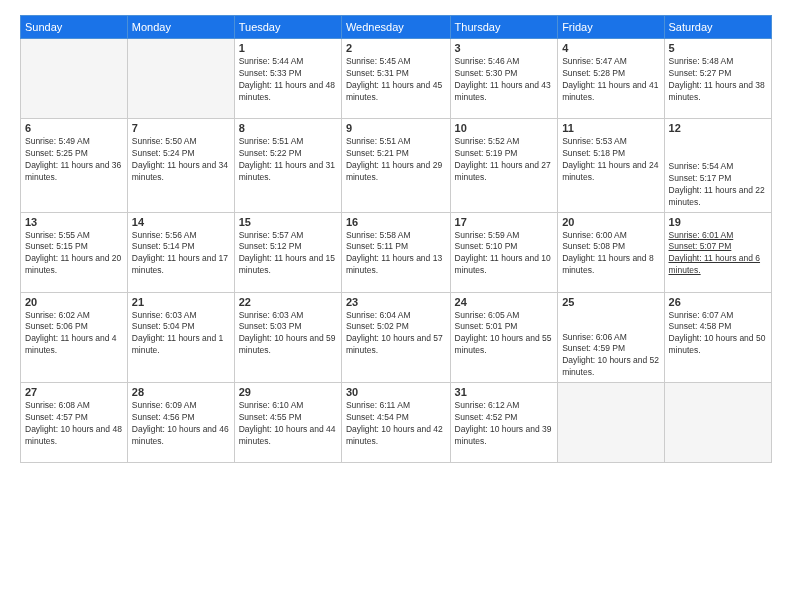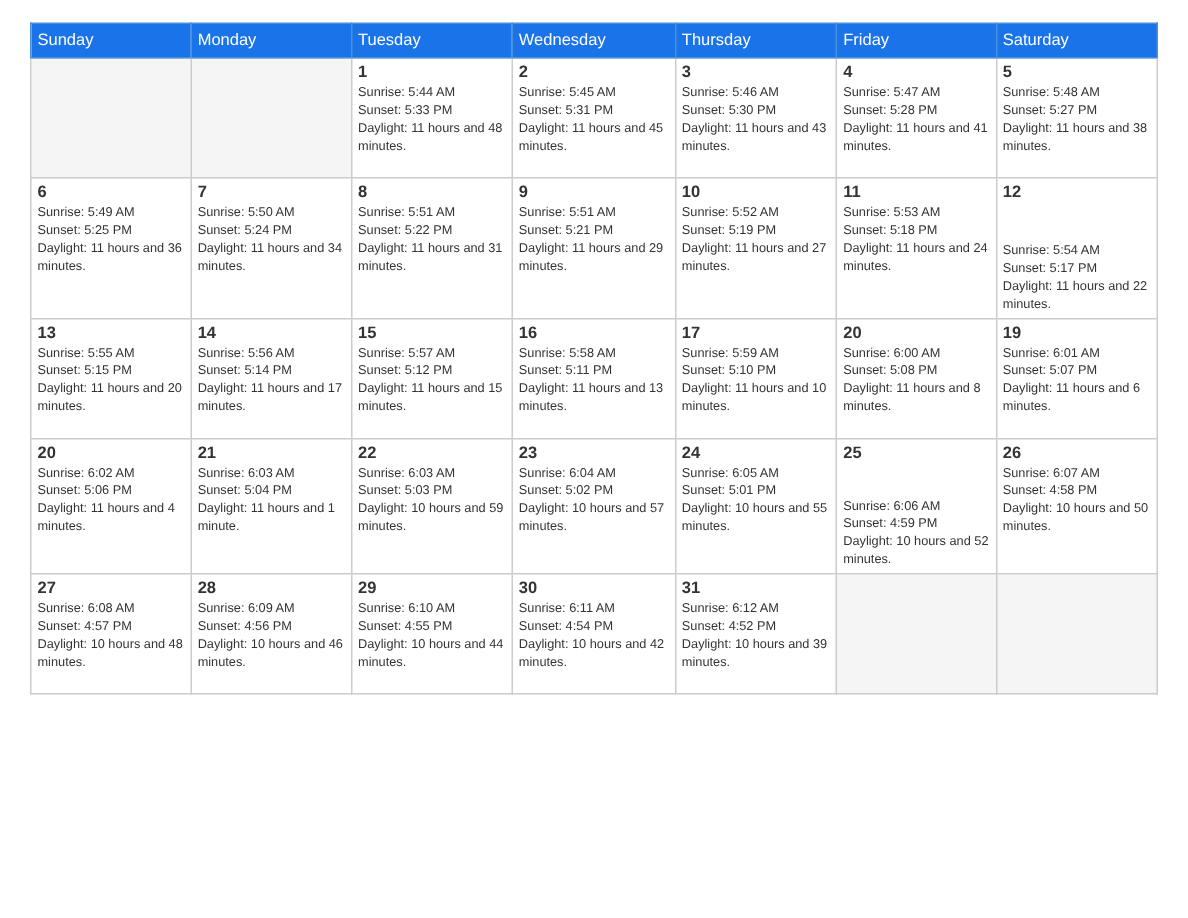--- a/index.html
+++ b/index.html
@@ -220,21 +220,21 @@
 Daylight: 11 hours and 10 minutes.</div>
           </td>
           <td>
             <span class="day-num">20</span>
             <div class="day-detail" style="white-space: pre-line;">Sunrise: 6:00 AM
 Sunset: 5:08 PM
 Daylight: 11 hours and 8 minutes.</div>
           </td>
           <td>
             <span class="day-num">19</span>
-            <div class="day-detail" style="white-space: pre-line;">Sunrise: 6:01 AM
+            <div class="day-detail" style="white-space: pre-line; text-decoration: underline;">Sunrise: 6:01 AM
 Sunset: 5:07 PM
 Daylight: 11 hours and 6 minutes.</div>
           </td>
         </tr>
         <tr>
           <td>
             <span class="day-num">20</span>
             <div class="day-detail" style="white-space: pre-line;">Sunrise: 6:02 AM
 Sunset: 5:06 PM
 Daylight: 11 hours and 4 minutes.</div>

